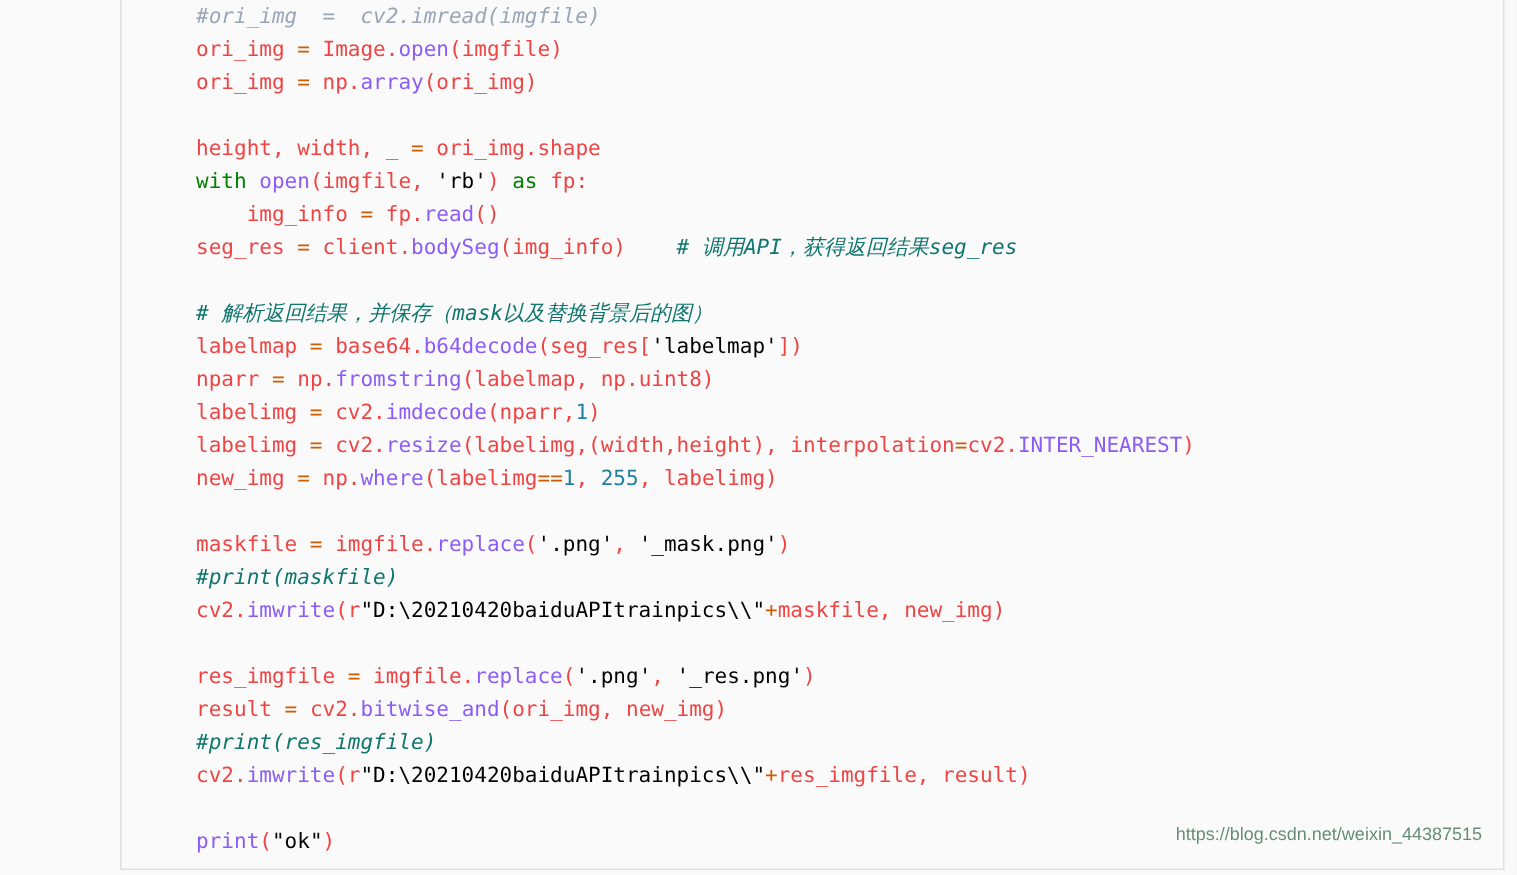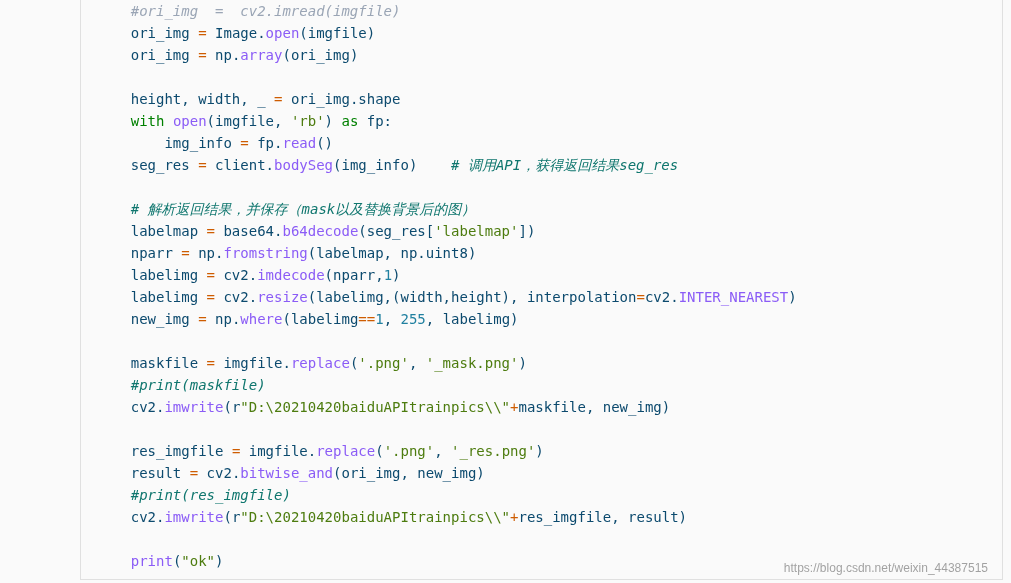--- a/index.html
+++ b/index.html
@@ -28,38 +28,38 @@
     border: 1px solid #e0e0e0;
     border-top: none;
     box-sizing: border-box;
     padding: 0 16px 10px 16px;
     height: 580px;
     position: relative;
   }
   .watermark {
     position: absolute;
     right: 14px;
-    bottom: 0;
-    color: #737373;
+    bottom: 12px;
+    color: #14532d;
     font-family: Arial, sans-serif;
     font-size: 12px;
     opacity: 0.65;
     pointer-events: none;
   }
   pre {
     margin: 0;
     white-space: pre;
     color: #333;
   }
   .c-comment-faded { color: #9aa5b5; font-style: italic; }
-  .c-default { color: #0c4a6e; }
+  .c-default { color: #ef4444; }
   .c-op { color: #CE5C00; }
   .c-call { color: #8b5cf6; }
   .c-keyword { color: #008000; font-weight: normal; }
-  .c-string { color: #4d7c0f; }
+  .c-string { color: #000000; }
   .c-comment { color: #0f766e; font-style: italic; }
   .c-number { color: #2080A0; }
   .line { display: block; }
 </style>
 </head>
 <body>
 
 <div class="outer">
   <div class="codebox">
     <pre><span class="line"><span class="c-comment-faded">    #ori_img  =  cv2.imread(imgfile)</span></span><span class="line"><span>    </span><span class="c-default">ori_img </span><span class="c-op">=</span><span class="c-default"> Image.</span><span class="c-call">open</span><span class="c-default">(imgfile)</span></span><span class="line"><span>    </span><span class="c-default">ori_img </span><span class="c-op">=</span><span class="c-default"> np.</span><span class="c-call">array</span><span class="c-default">(ori_img)</span></span><span class="line"> </span><span class="line"><span>    </span><span class="c-default">height, width, _ </span><span class="c-op">=</span><span class="c-default"> ori_img.shape</span></span><span class="line"><span>    </span><span class="c-keyword">with</span><span> </span><span class="c-call">open</span><span class="c-default">(imgfile, </span><span class="c-string">'rb'</span><span class="c-default">) </span><span class="c-keyword">as</span><span class="c-default"> fp:</span></span><span class="line"><span>        </span><span class="c-default">img_info </span><span class="c-op">=</span><span class="c-default"> fp.</span><span class="c-call">read</span><span class="c-default">()</span></span><span class="line"><span>    </span><span class="c-default">seg_res </span><span class="c-op">=</span><span class="c-default"> client.</span><span class="c-call">bodySeg</span><span class="c-default">(img_info)    </span><span class="c-comment"># 调用API，获得返回结果seg_res</span></span><span class="line"> </span><span class="line"><span>    </span><span class="c-comment"># 解析返回结果，并保存（mask以及替换背景后的图）</span></span><span class="line"><span>    </span><span class="c-default">labelmap </span><span class="c-op">=</span><span class="c-default"> base64.</span><span class="c-call">b64decode</span><span class="c-default">(seg_res[</span><span class="c-string">'labelmap'</span><span class="c-default">])</span></span><span class="line"><span>    </span><span class="c-default">nparr </span><span class="c-op">=</span><span class="c-default"> np.</span><span class="c-call">fromstring</span><span class="c-default">(labelmap, np.uint8)</span></span><span class="line"><span>    </span><span class="c-default">labelimg </span><span class="c-op">=</span><span class="c-default"> cv2.</span><span class="c-call">imdecode</span><span class="c-default">(nparr,</span><span class="c-number">1</span><span class="c-default">)</span></span><span class="line"><span>    </span><span class="c-default">labelimg </span><span class="c-op">=</span><span class="c-default"> cv2.</span><span class="c-call">resize</span><span class="c-default">(labelimg,(width,height), interpolation</span><span class="c-op">=</span><span class="c-default">cv2.</span><span class="c-call">INTER_NEAREST</span><span class="c-default">)</span></span><span class="line"><span>    </span><span class="c-default">new_img </span><span class="c-op">=</span><span class="c-default"> np.</span><span class="c-call">where</span><span class="c-default">(labelimg</span><span class="c-op">==</span><span class="c-number">1</span><span class="c-default">, </span><span class="c-number">255</span><span class="c-default">, labelimg)</span></span><span class="line"> </span><span class="line"><span>    </span><span class="c-default">maskfile </span><span class="c-op">=</span><span class="c-default"> imgfile.</span><span class="c-call">replace</span><span class="c-default">(</span><span class="c-string">'.png'</span><span class="c-default">, </span><span class="c-string">'_mask.png'</span><span class="c-default">)</span></span><span class="line"><span>    </span><span class="c-comment">#print(maskfile)</span></span><span class="line"><span>    </span><span class="c-default">cv2.</span><span class="c-call">imwrite</span><span class="c-default">(r</span><span class="c-string">"D:\20210420baiduAPItrainpics\\"</span><span class="c-op">+</span><span class="c-default">maskfile, new_img)</span></span><span class="line"> </span><span class="line"><span>    </span><span class="c-default">res_imgfile </span><span class="c-op">=</span><span class="c-default"> imgfile.</span><span class="c-call">replace</span><span class="c-default">(</span><span class="c-string">'.png'</span><span class="c-default">, </span><span class="c-string">'_res.png'</span><span class="c-default">)</span></span><span class="line"><span>    </span><span class="c-default">result </span><span class="c-op">=</span><span class="c-default"> cv2.</span><span class="c-call">bitwise_and</span><span class="c-default">(ori_img, new_img)</span></span><span class="line"><span>    </span><span class="c-comment">#print(res_imgfile)</span></span><span class="line"><span>    </span><span class="c-default">cv2.</span><span class="c-call">imwrite</span><span class="c-default">(r</span><span class="c-string">"D:\20210420baiduAPItrainpics\\"</span><span class="c-op">+</span><span class="c-default">res_imgfile, result)</span></span><span class="line"> </span><span class="line"><span>    </span><span class="c-call">print</span><span class="c-default">(</span><span class="c-string">"ok"</span><span class="c-default">)</span></span></pre>

